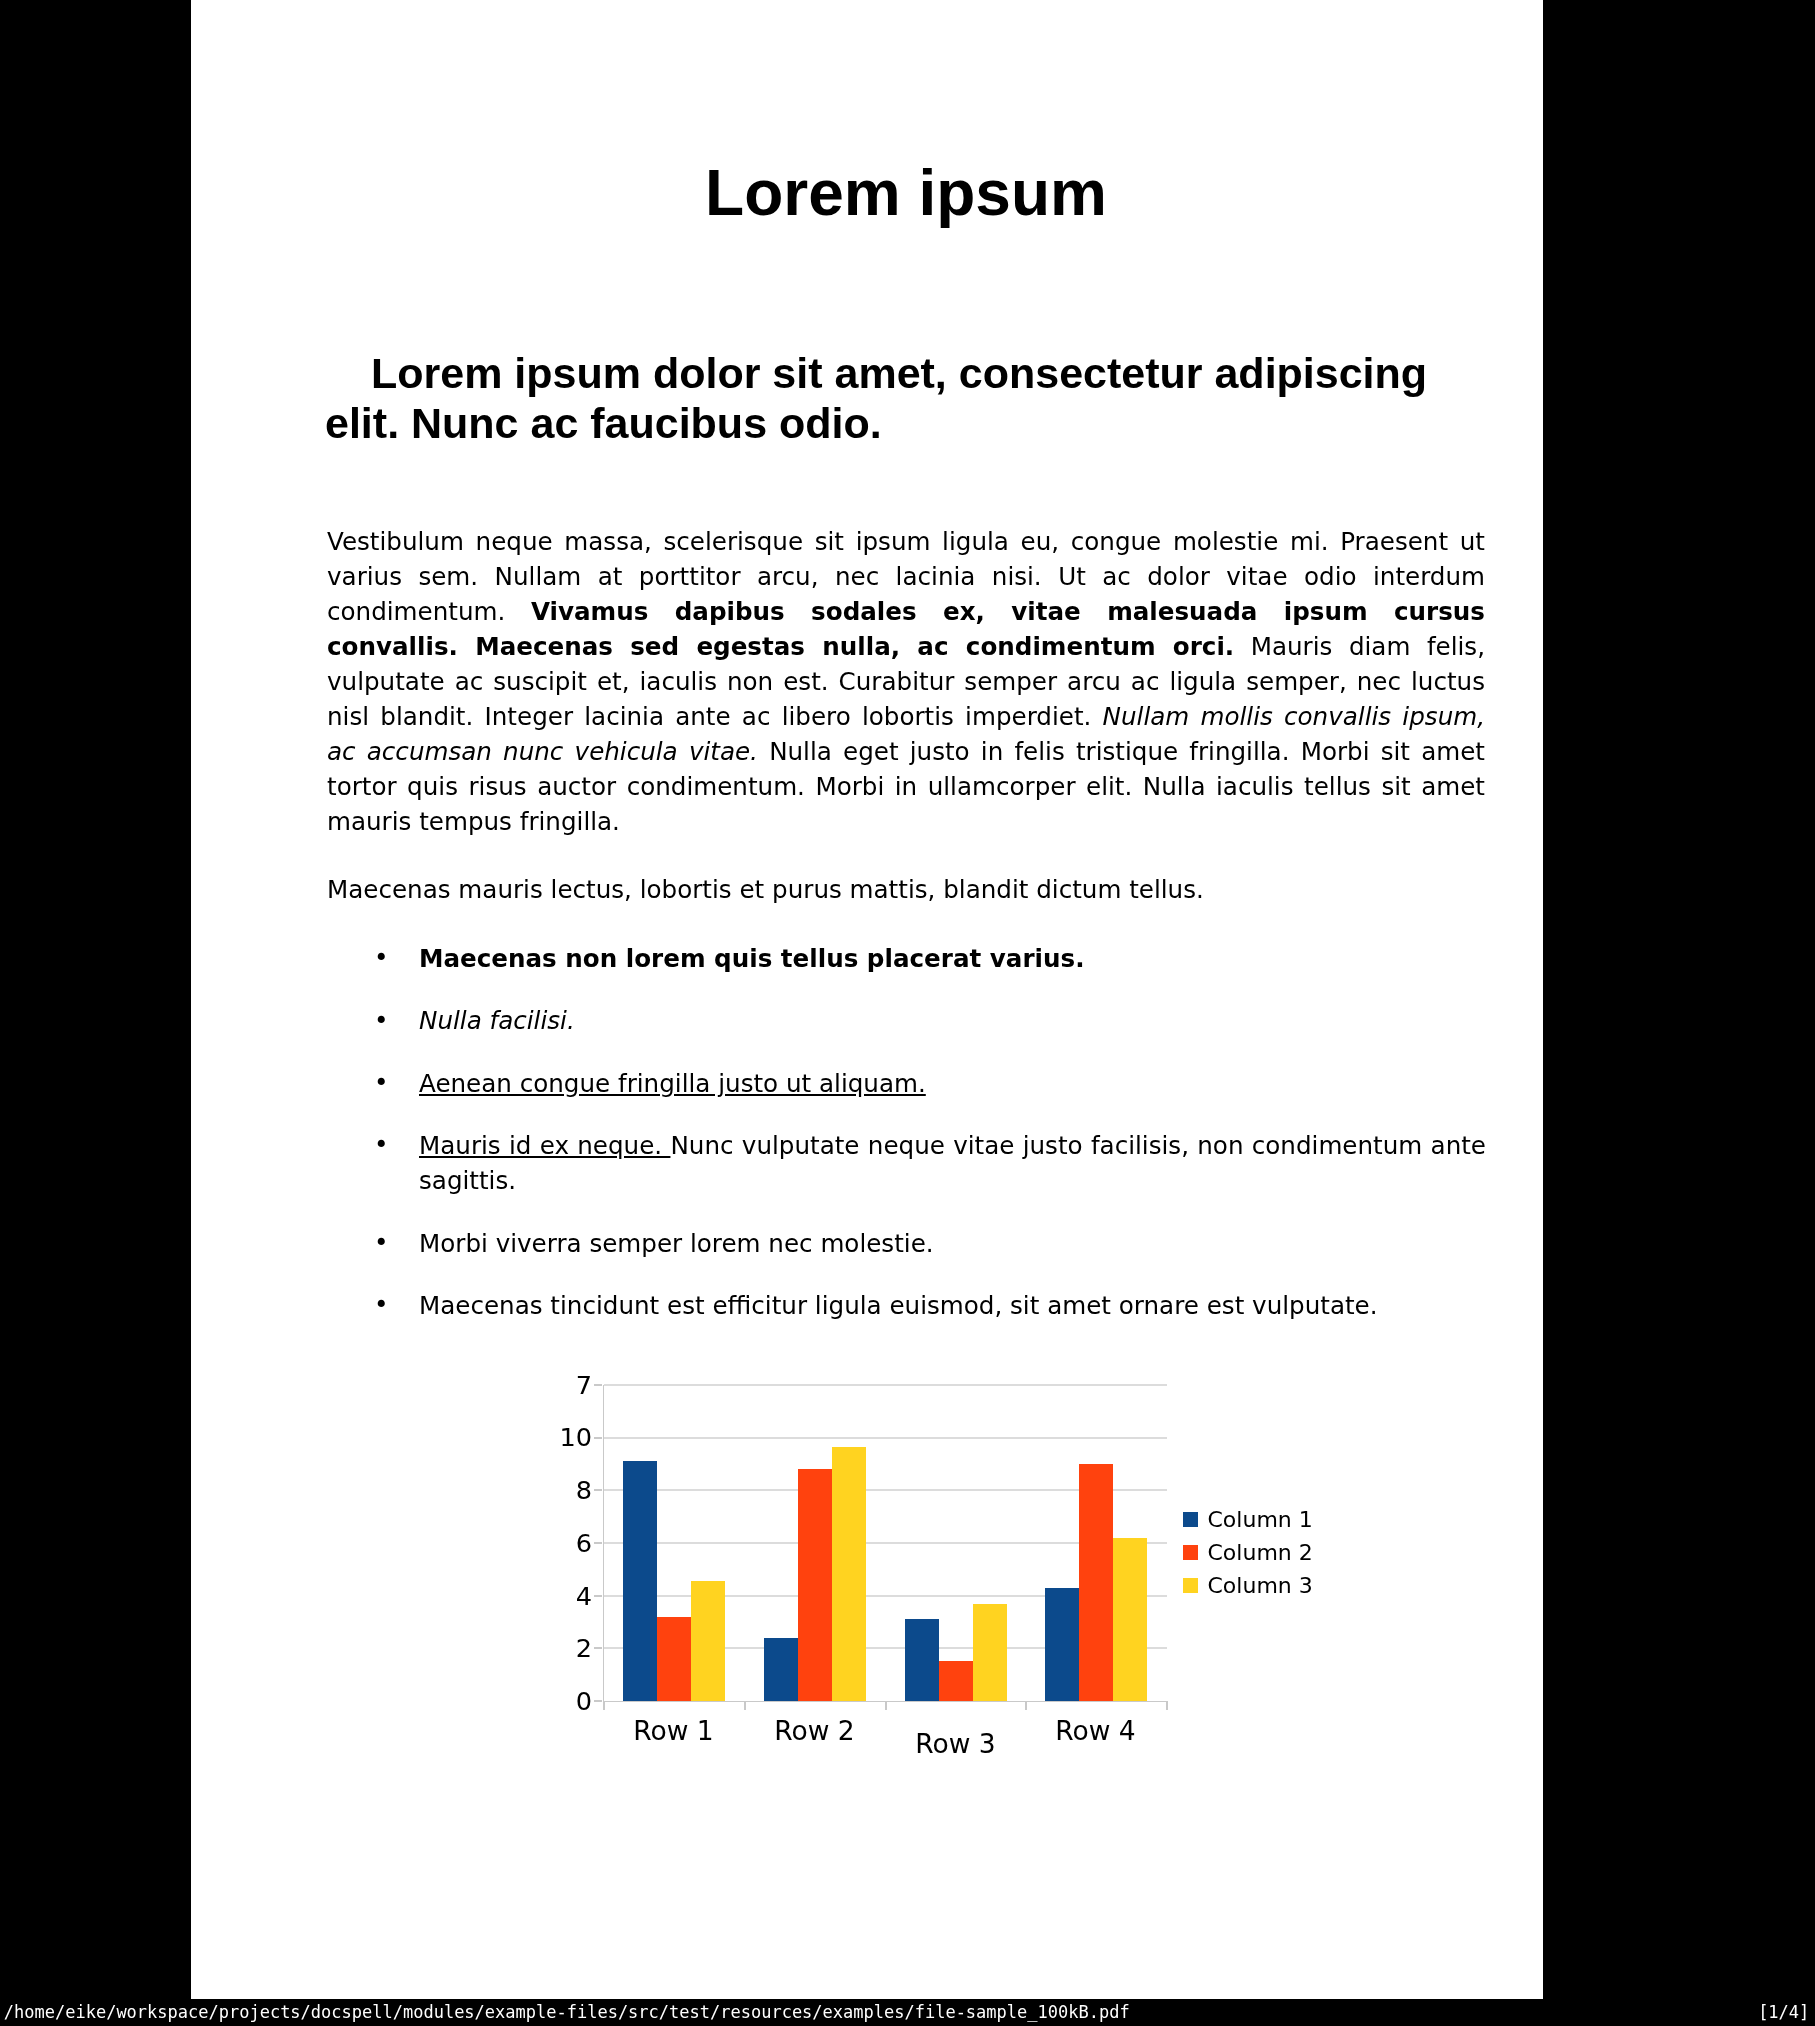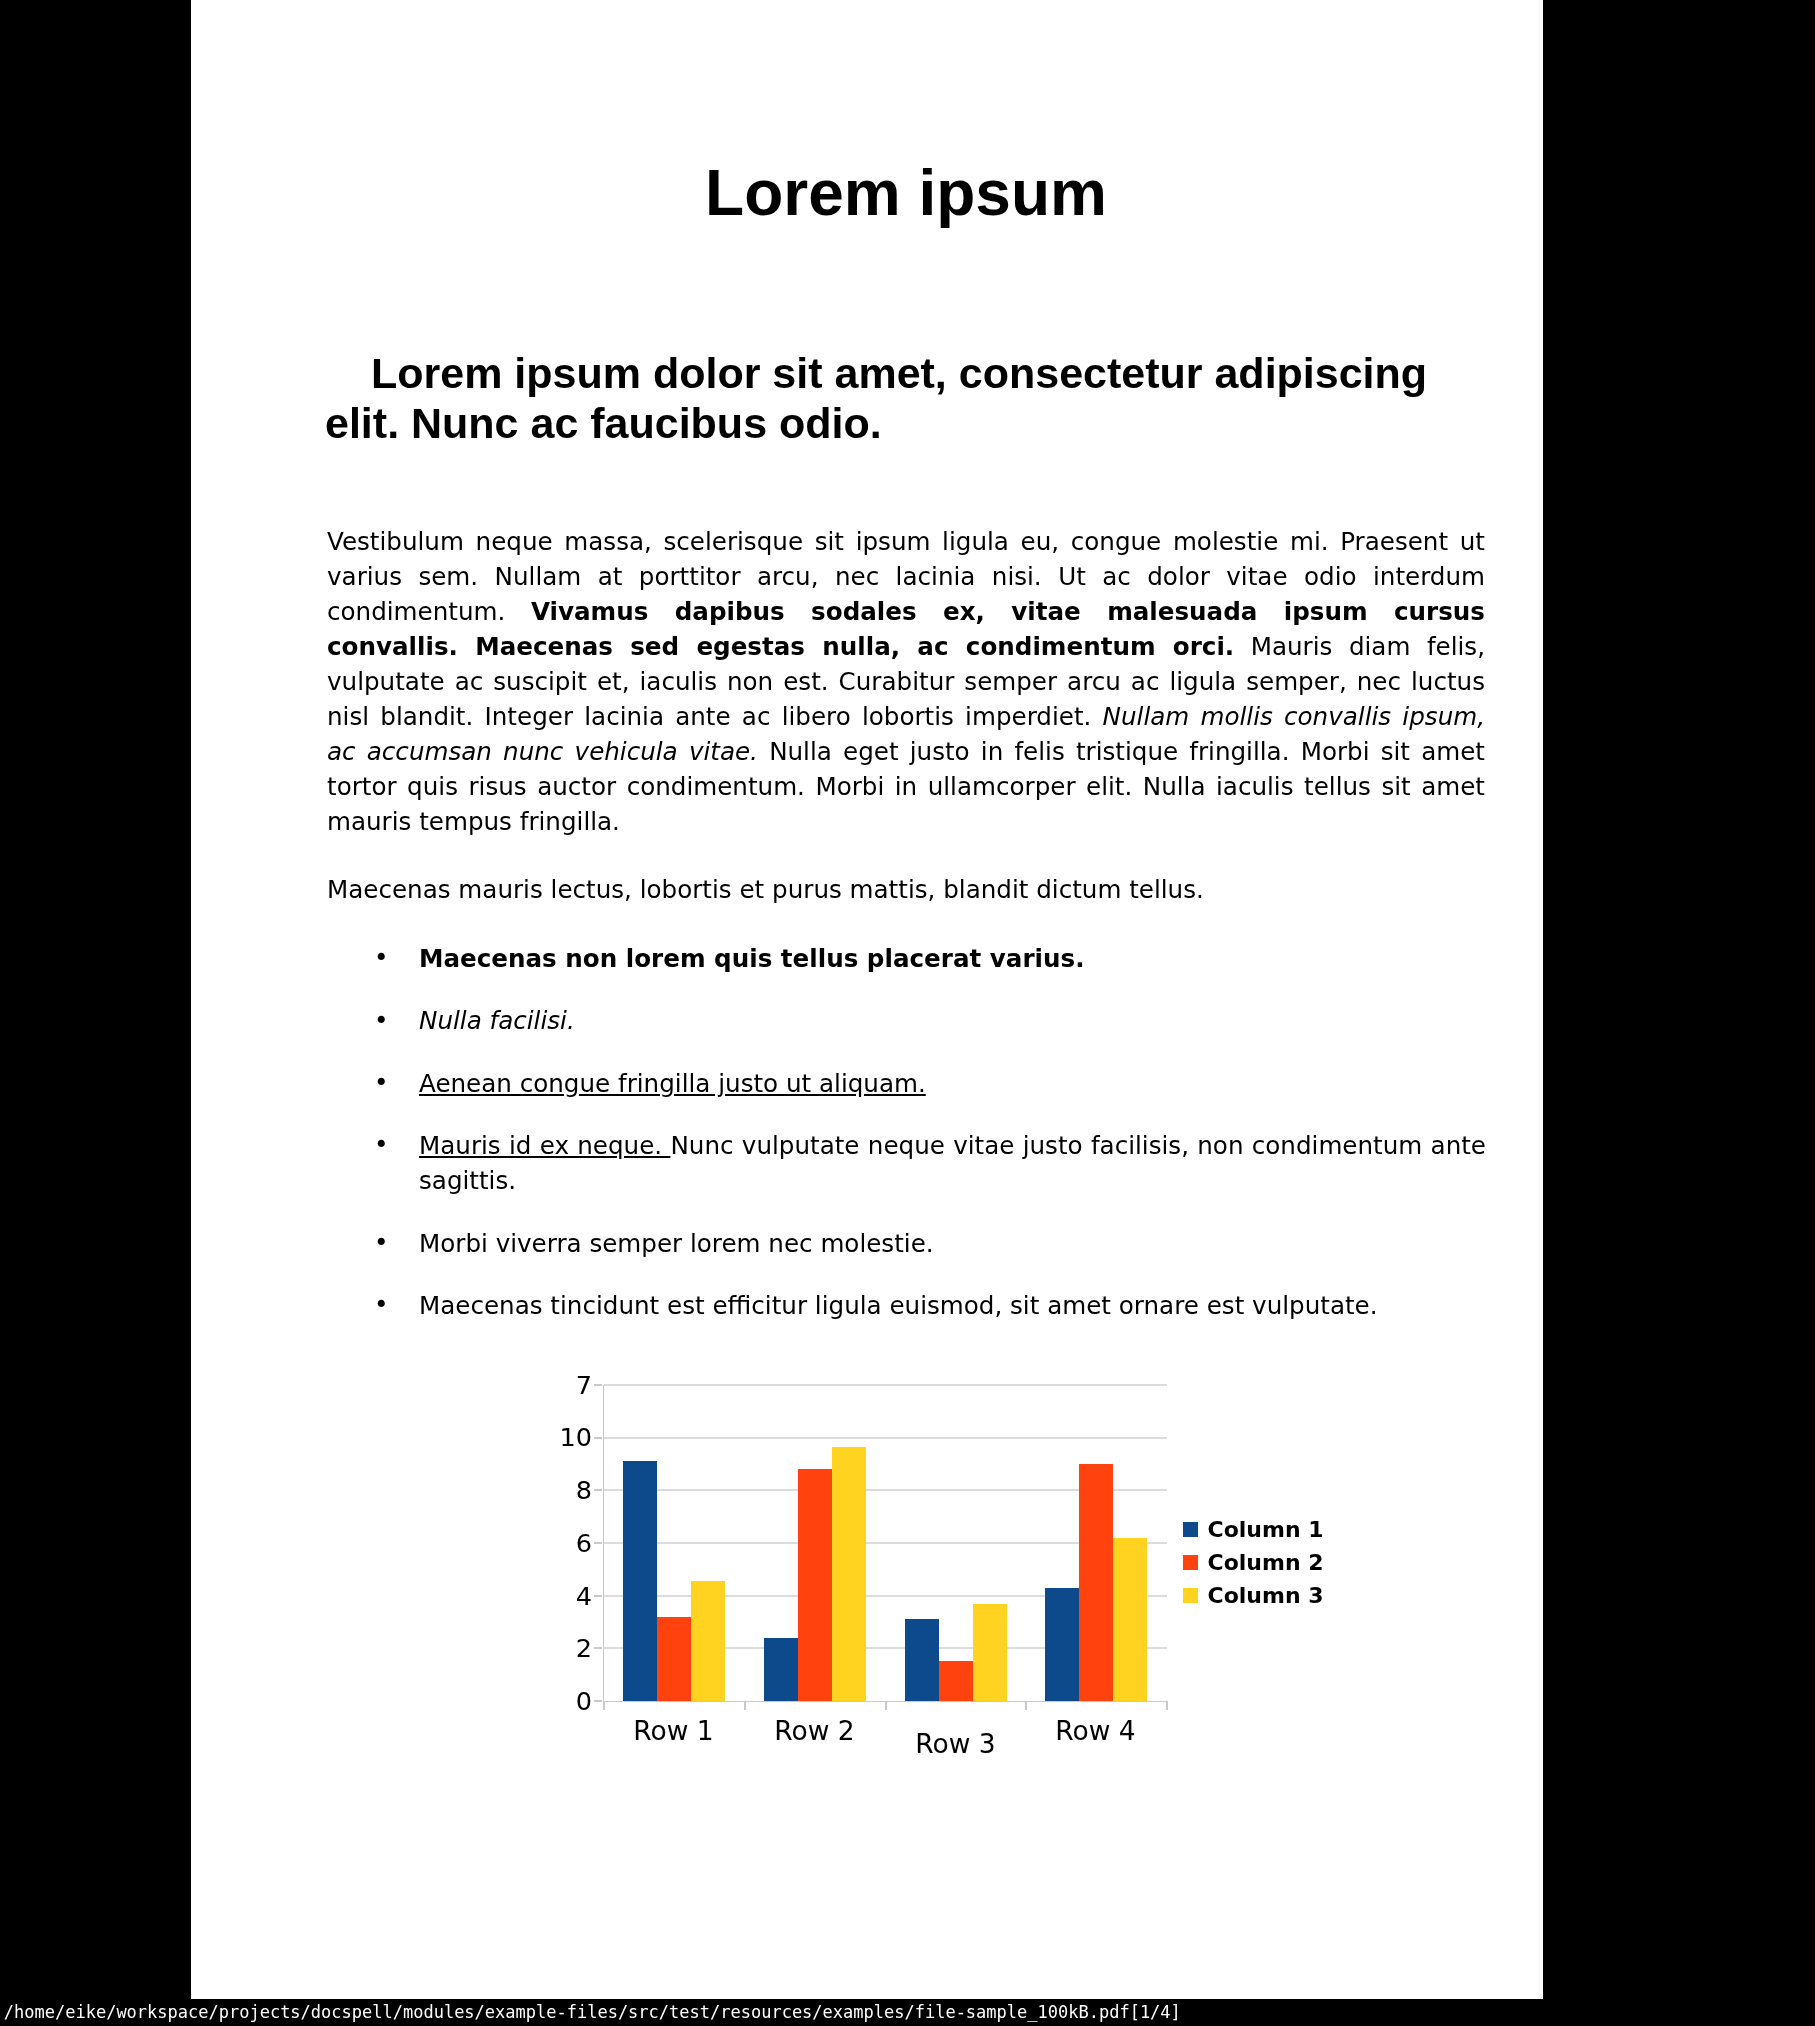--- a/index.html
+++ b/index.html
@@ -37,29 +37,29 @@
     position:absolute;left:0;top:0;width:563px;height:316px;
     border-left:1.9px solid #c9c9c9;border-bottom:1.9px solid #c9c9c9;
   }
   .gridline{position:absolute;left:0;width:563px;height:1.9px;background:#dcdcdc;}
   .ytick-mark{position:absolute;left:-10.4px;width:8.5px;height:1.9px;background:#c9c9c9;}
   .xtick-mark{position:absolute;top:316px;width:1.9px;height:8.5px;background:#c9c9c9;}
   .bar-group{position:absolute;bottom:0;height:316px;}
   .bar{position:absolute;bottom:0;}
   .ylabel{position:absolute;width:76px;text-align:right;font-size:25.6px;line-height:28px;}
   .xlabel{position:absolute;text-align:center;font-size:26.5px;line-height:30px;white-space:nowrap;}
-  .legend{position:absolute;left:580px;top:128px;font-weight:bold;}
+  .legend{position:absolute;left:580px;top:118px;}
   .legend-row{display:flex;align-items:center;height:33px;}
   .legend-swatch{width:15px;height:15px;margin-right:9.5px;flex:0 0 auto;}
   .legend-label{font-size:22px;white-space:nowrap;}
   
   .statusbar{
     position:absolute;left:0;bottom:0;width:1815px;height:27.4px;background:#000;color:#fff;
     font-family:"DejaVu Sans Mono","Liberation Mono",monospace;font-size:17px;line-height:27.4px;
-    display:flex;justify-content:flex-start;box-sizing:border-box;padding:0 5.7px 0 3.8px;
+    display:flex;justify-content:space-between;box-sizing:border-box;padding:0 5.7px 0 3.8px;
   }
   .statusbar span{white-space:nowrap;}
 </style>
 </head>
 <body>
 
 <div class="viewport">
   <div class="page">
 
     <div class="doc-title">Lorem ipsum</div>

